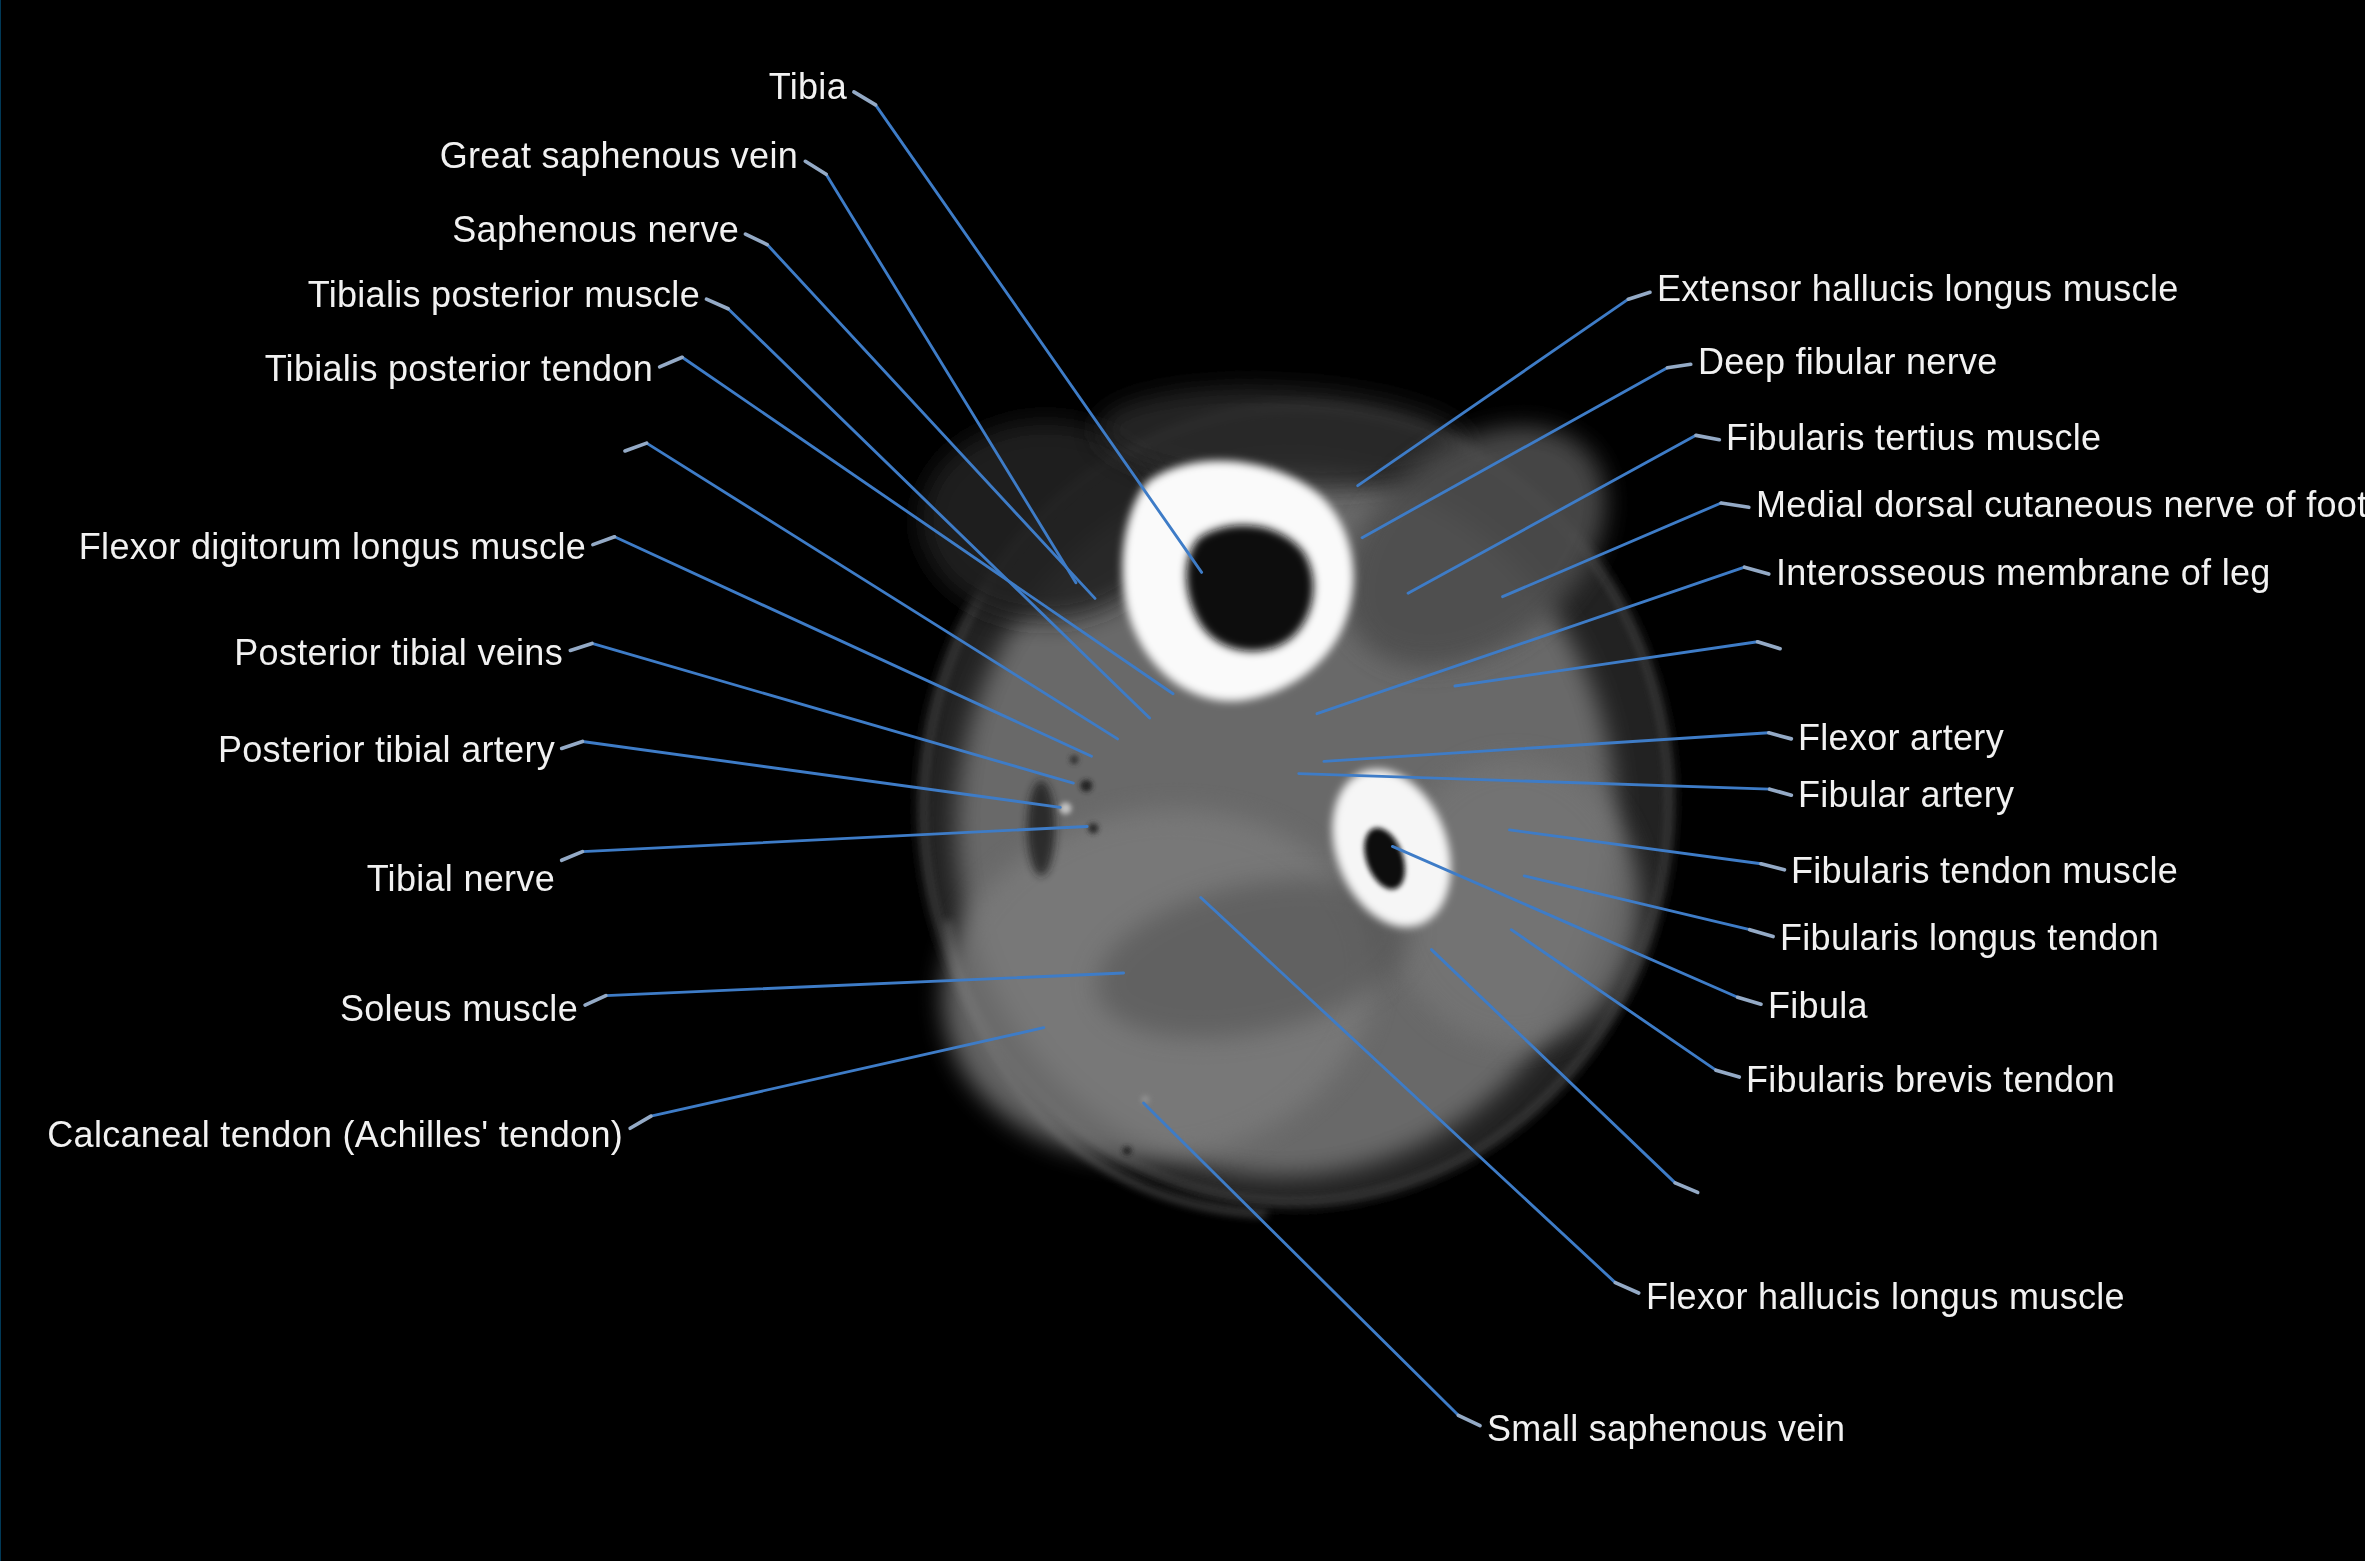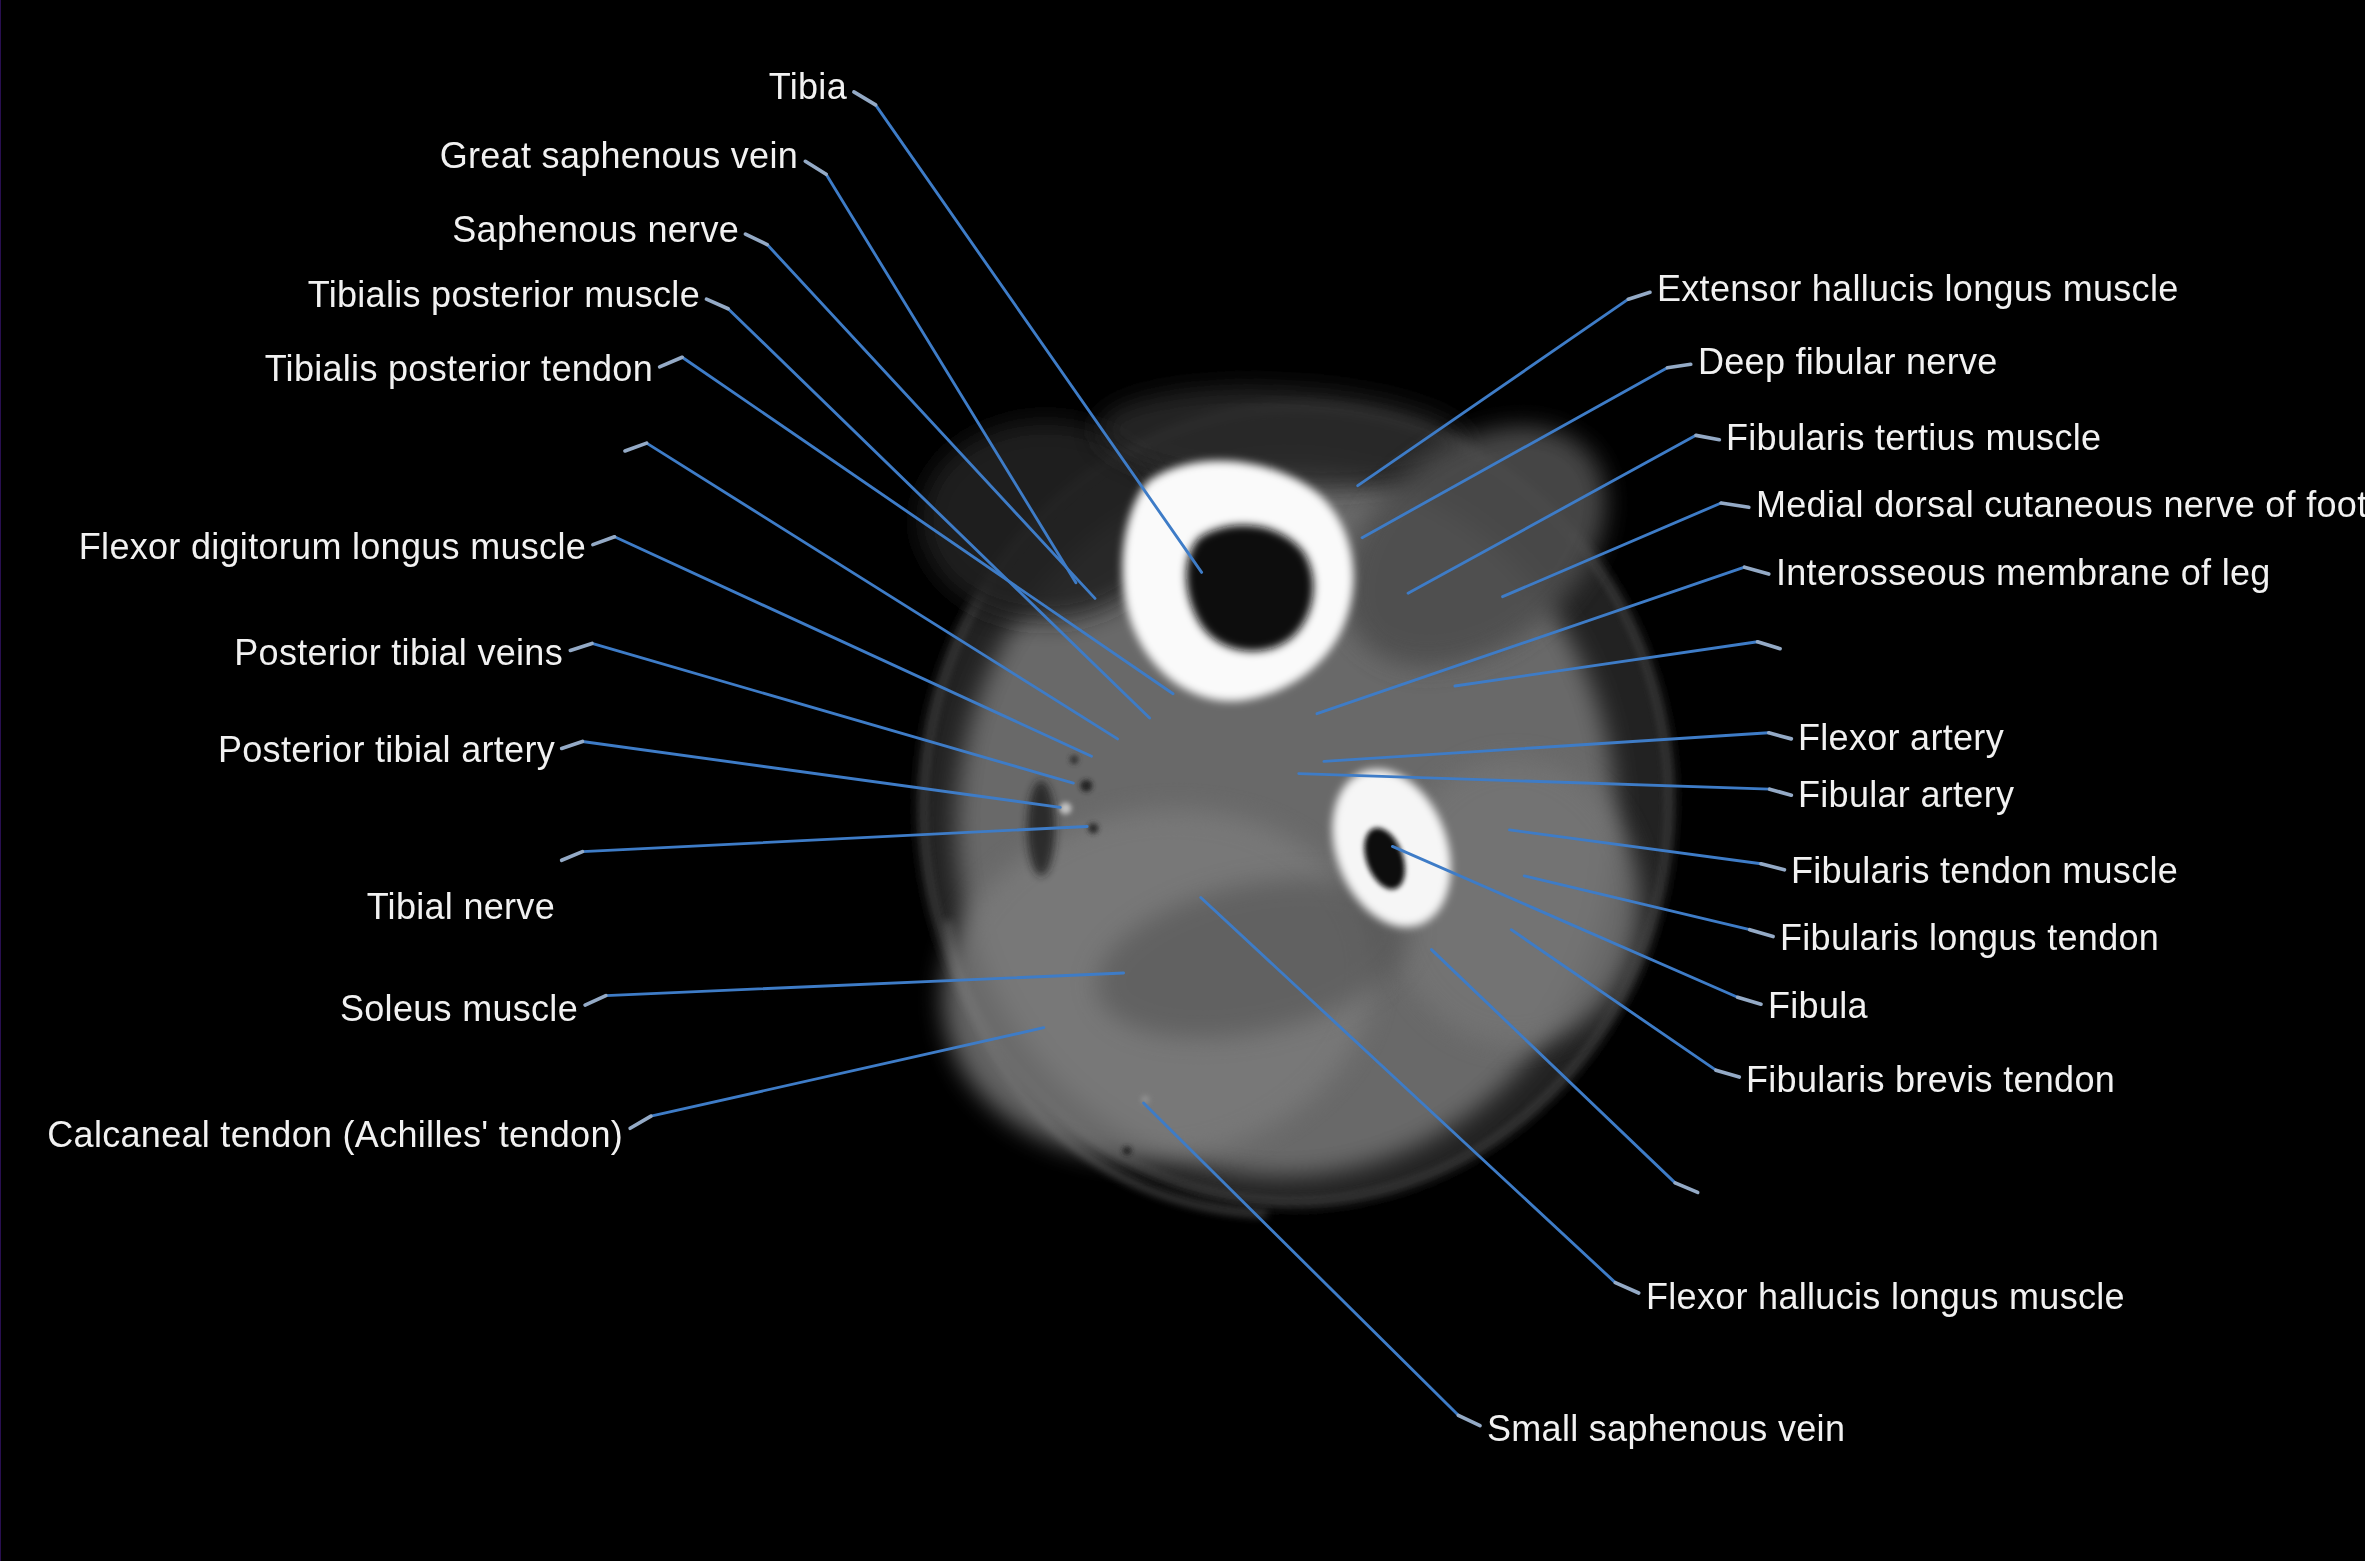--- a/index.html
+++ b/index.html
@@ -1,19 +1,19 @@
 <!DOCTYPE html>
 <html style="font-size:14px"><head>
 <meta charset="utf-8">
 <style>
   html,body{margin:0;padding:0;background:#000;}
   .stage{
     position:relative;
     width:2366px;height:1561px;
-    background:#4c1d95;
+    background:#0369a1;
     overflow:hidden;
     font-family:"Liberation Sans",sans-serif;
   }
   #scan-svg{position:absolute;left:0;top:0;}
   #labels-layer{position:absolute;left:0;top:0;width:100%;height:100%;}
   .label{
     position:absolute;
     color:#f1f1f1;
     font-size:36px;
     line-height:1.15;
@@ -141,21 +141,21 @@
 
   <div id="labels-layer">
       <div class="label left" style="right: 1519px; top: 88px; color: rgb(241, 241, 241);">Tibia</div>
       <div class="label left" style="right: 1568px; top: 157px; color: rgb(241, 241, 241);">Great saphenous vein</div>
       <div class="label left" style="right: 1627px; top: 231px; color: rgb(241, 241, 241);">Saphenous nerve</div>
       <div class="label left" style="right: 1666px; top: 296px; color: rgb(241, 241, 241);">Tibialis posterior muscle</div>
       <div class="label left" style="right: 1713px; top: 370px; color: rgb(241, 241, 241);">Tibialis posterior tendon</div>
       <div class="label left" style="right: 1780px; top: 548px; color: rgb(241, 241, 241);">Flexor digitorum longus muscle</div>
       <div class="label left" style="right: 1803px; top: 654px; color: rgb(241, 241, 241); margin-left: 32px;">Posterior tibial veins</div>
       <div class="label left" style="right: 1811px; top: 751px; color: rgb(241, 241, 241);">Posterior tibial artery</div>
-      <div class="label left" style="right: 1811px; top: 908px; color: rgb(241, 241, 241);">Tibial nerve</div>
+      <div class="label left" style="right: 1811px; top: 880px; color: rgb(241, 241, 241);">Tibial nerve</div>
       <div class="label left" style="right: 1788px; top: 1010px; color: rgb(241, 241, 241);">Soleus muscle</div>
       <div class="label left" style="right: 1743px; top: 1136px; color: rgb(241, 241, 241);">Calcaneal tendon (Achilles' tendon)</div>
       <div class="label right" style="left: 1657px; top: 290px; color: rgb(241, 241, 241);">Extensor hallucis longus muscle</div>
       <div class="label right" style="left: 1698px; top: 363px; color: rgb(241, 241, 241);">Deep fibular nerve</div>
       <div class="label right" style="left: 1726px; top: 439px; color: rgb(241, 241, 241);">Fibularis tertius muscle</div>
       <div class="label right" style="left: 1756px; top: 506px; color: rgb(241, 241, 241);">Medial dorsal cutaneous nerve of foot</div>
       <div class="label right" style="left: 1776px; top: 574px; color: rgb(241, 241, 241);">Interosseous membrane of leg</div>
       <div class="label right" style="left: 1798px; top: 739px; color: rgb(241, 241, 241);">Flexor artery</div>
       <div class="label right" style="left: 1798px; top: 796px; color: rgb(241, 241, 241);">Fibular artery</div>
       <div class="label right" style="left: 1791px; top: 872px; color: rgb(241, 241, 241);">Fibularis tendon muscle</div>

